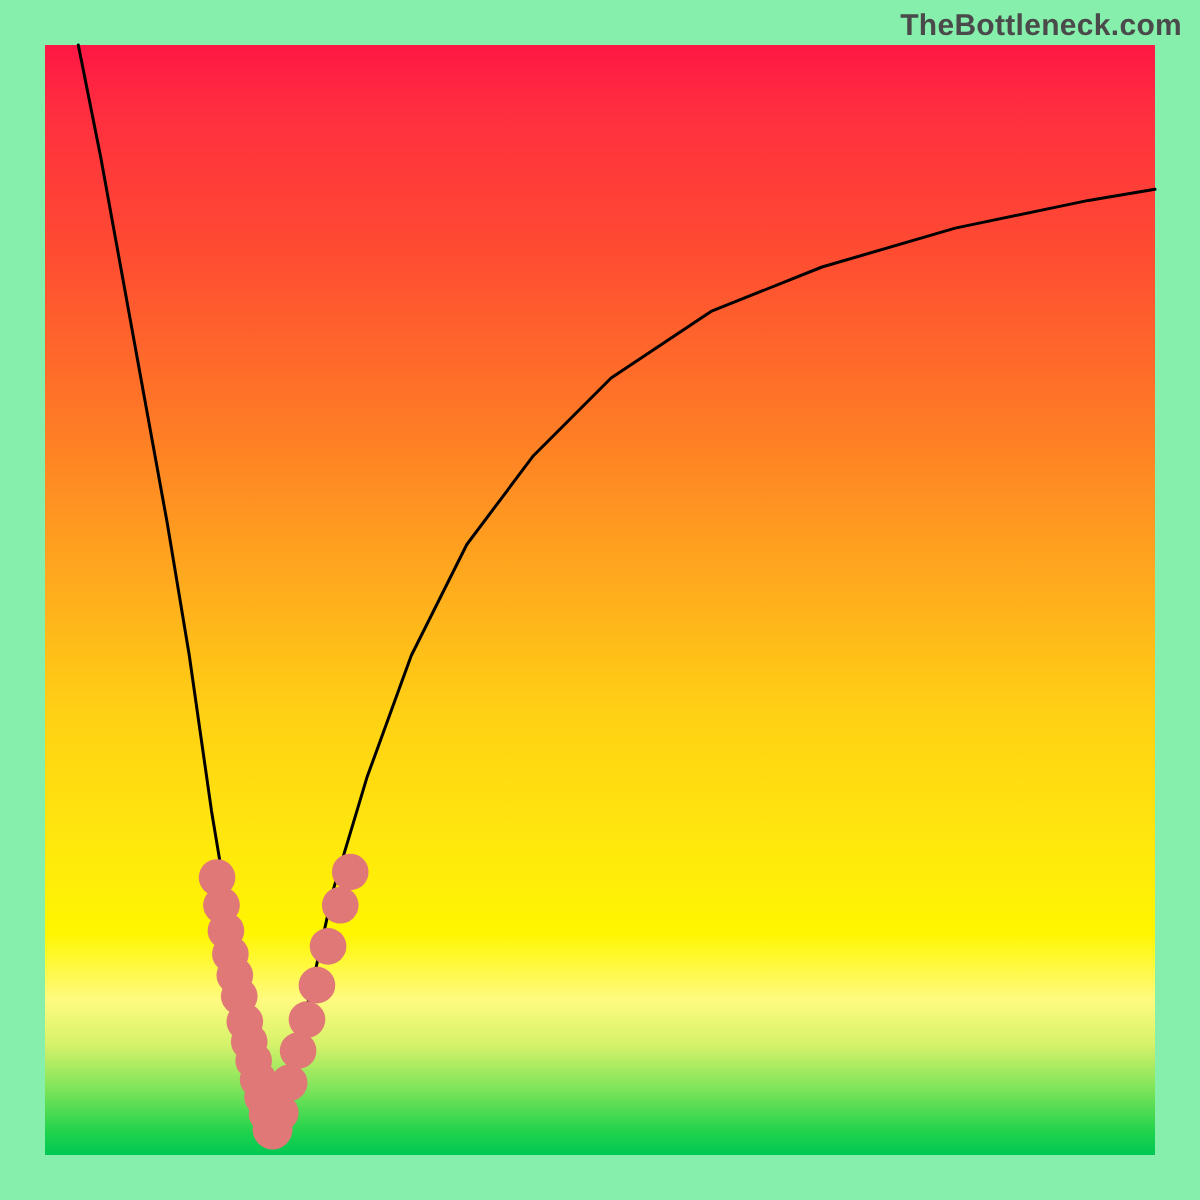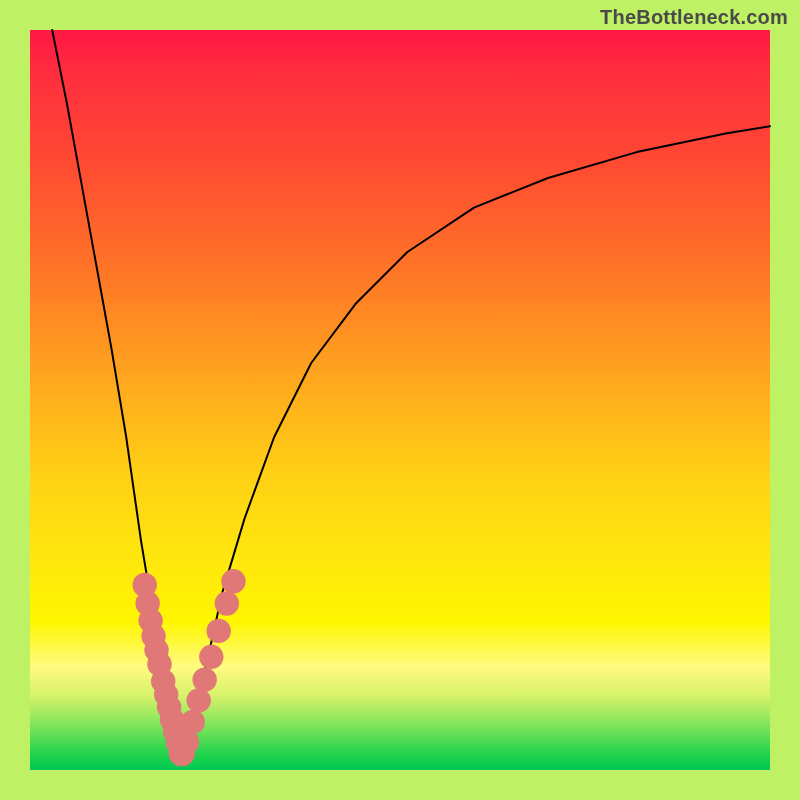--- a/index.html
+++ b/index.html
@@ -7,21 +7,21 @@
     padding: 0;
     width: 800px;
     height: 800px;
     overflow: hidden;
     background: #000;
     font-family: Arial, Helvetica, sans-serif;
   }
   .frame {
     position: absolute;
     inset: 0;
-    background: #bef264;
+    background: #86efac;
   }
   .plot-area {
     position: absolute;
     left: 30px;
     top: 30px;
     width: 740px;
     height: 740px;
     
     background: linear-gradient(
       to bottom,

